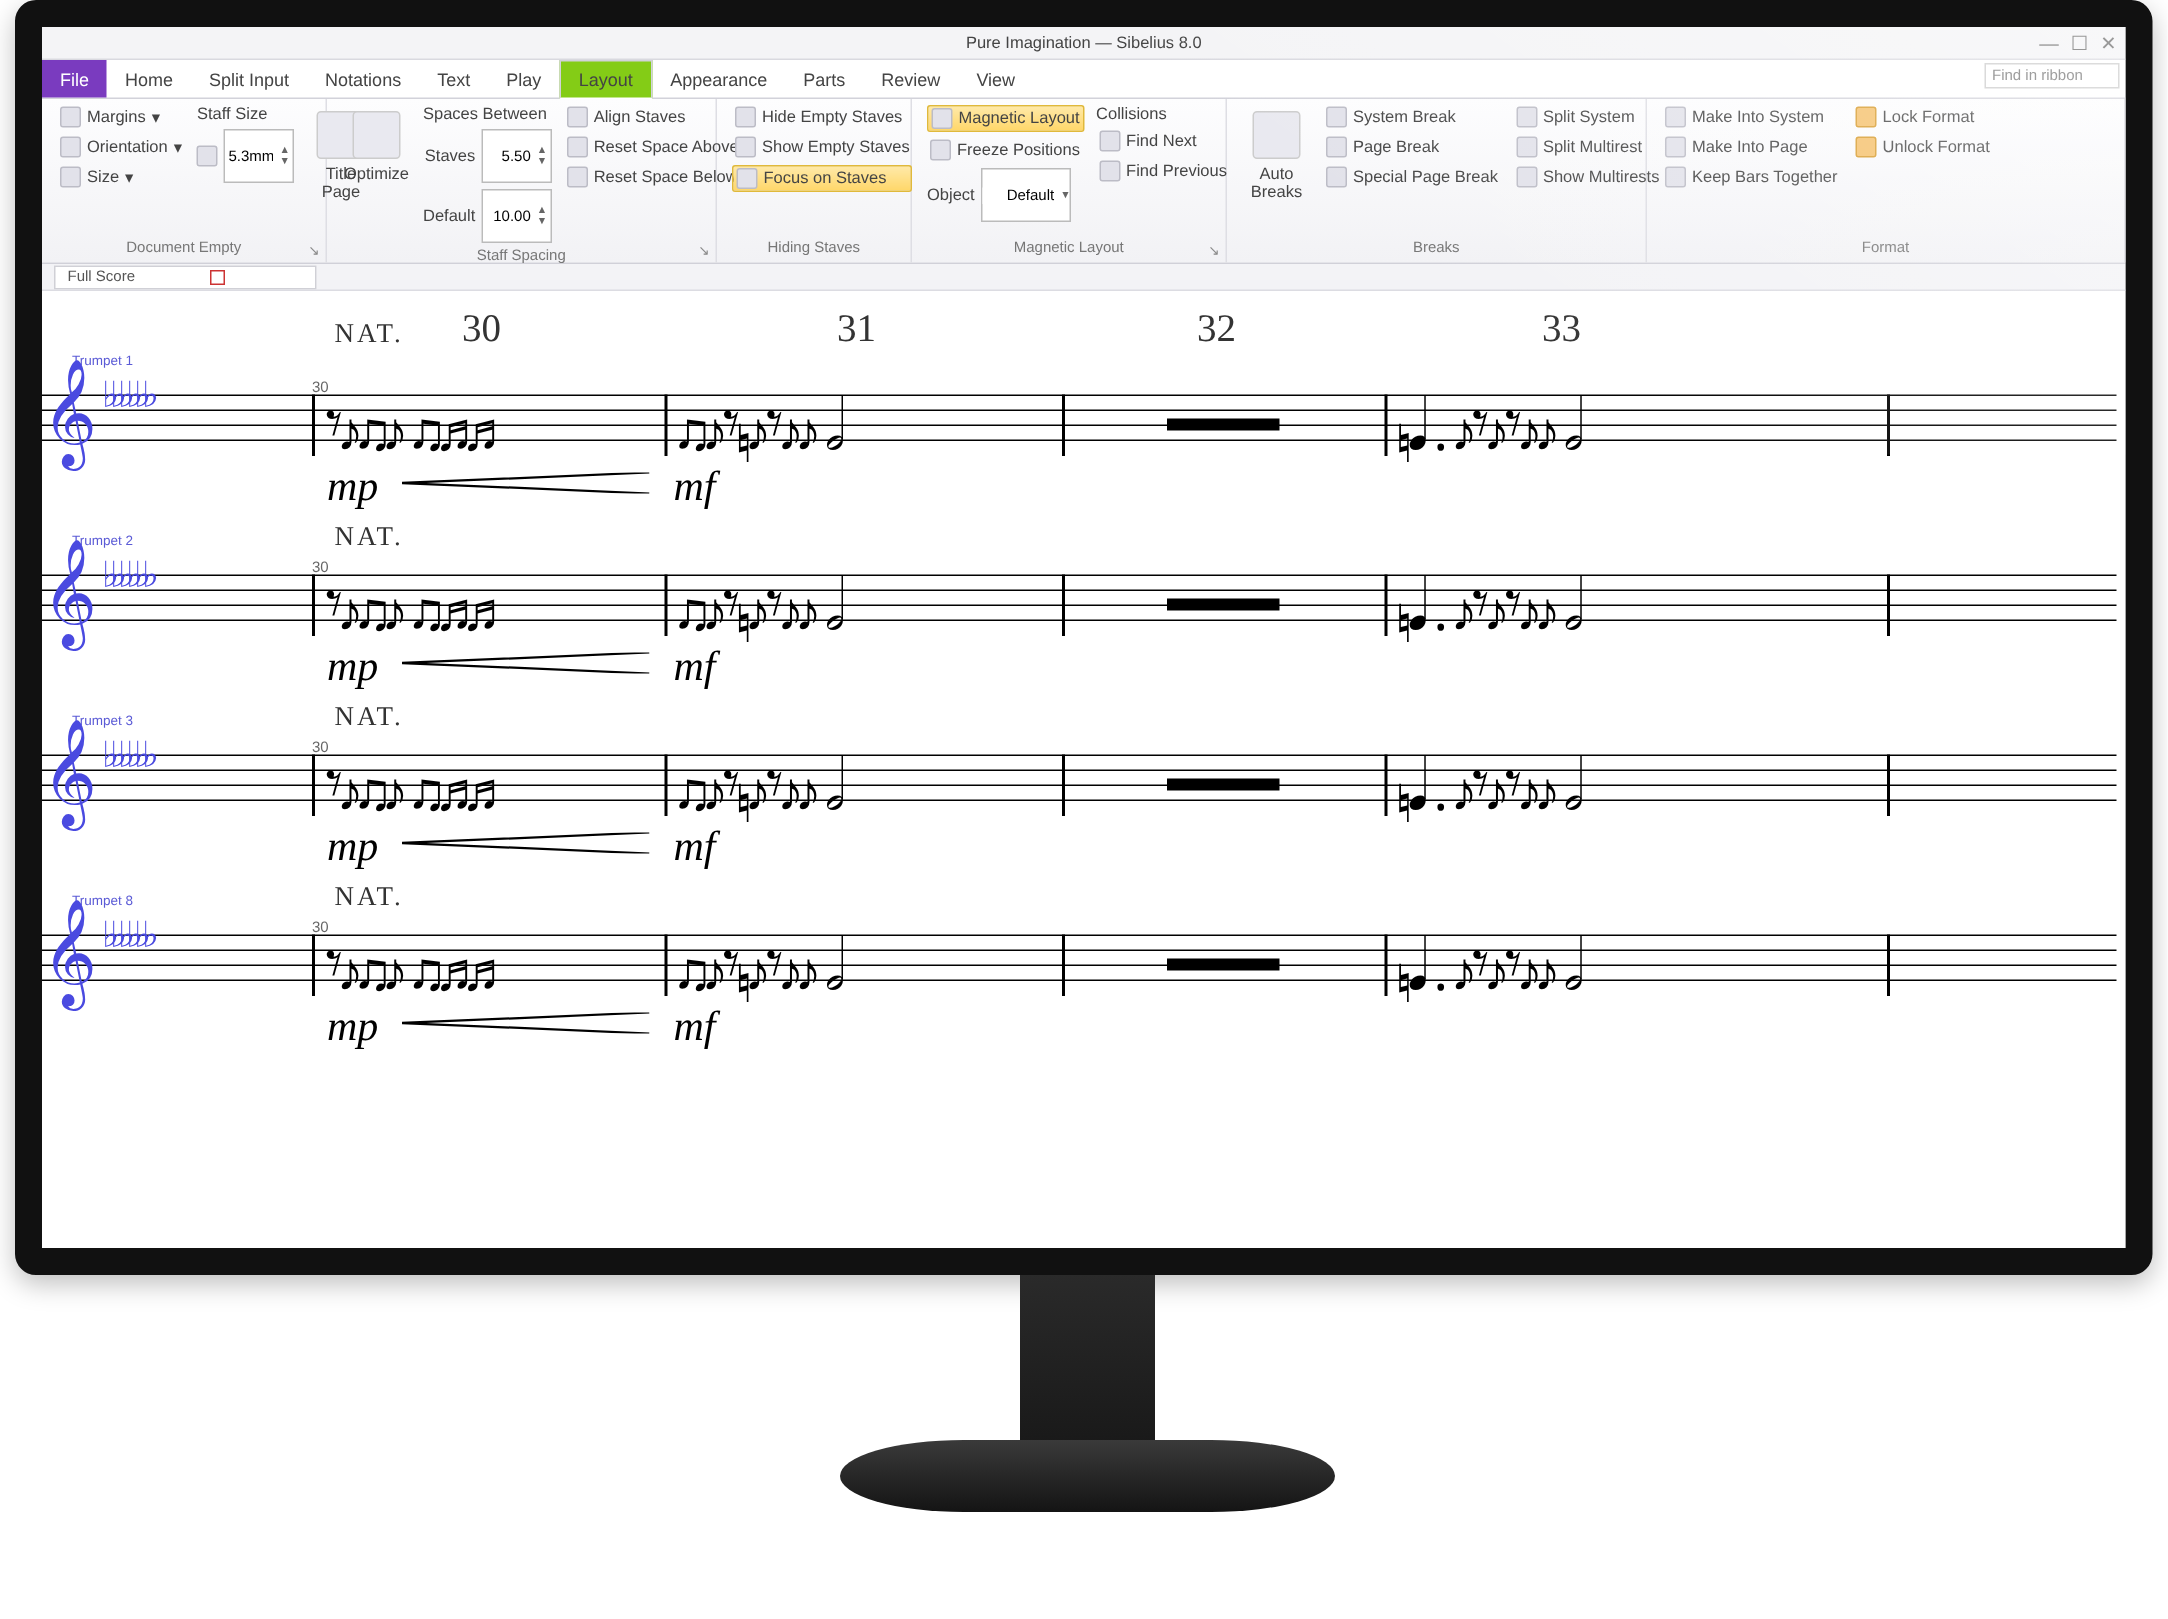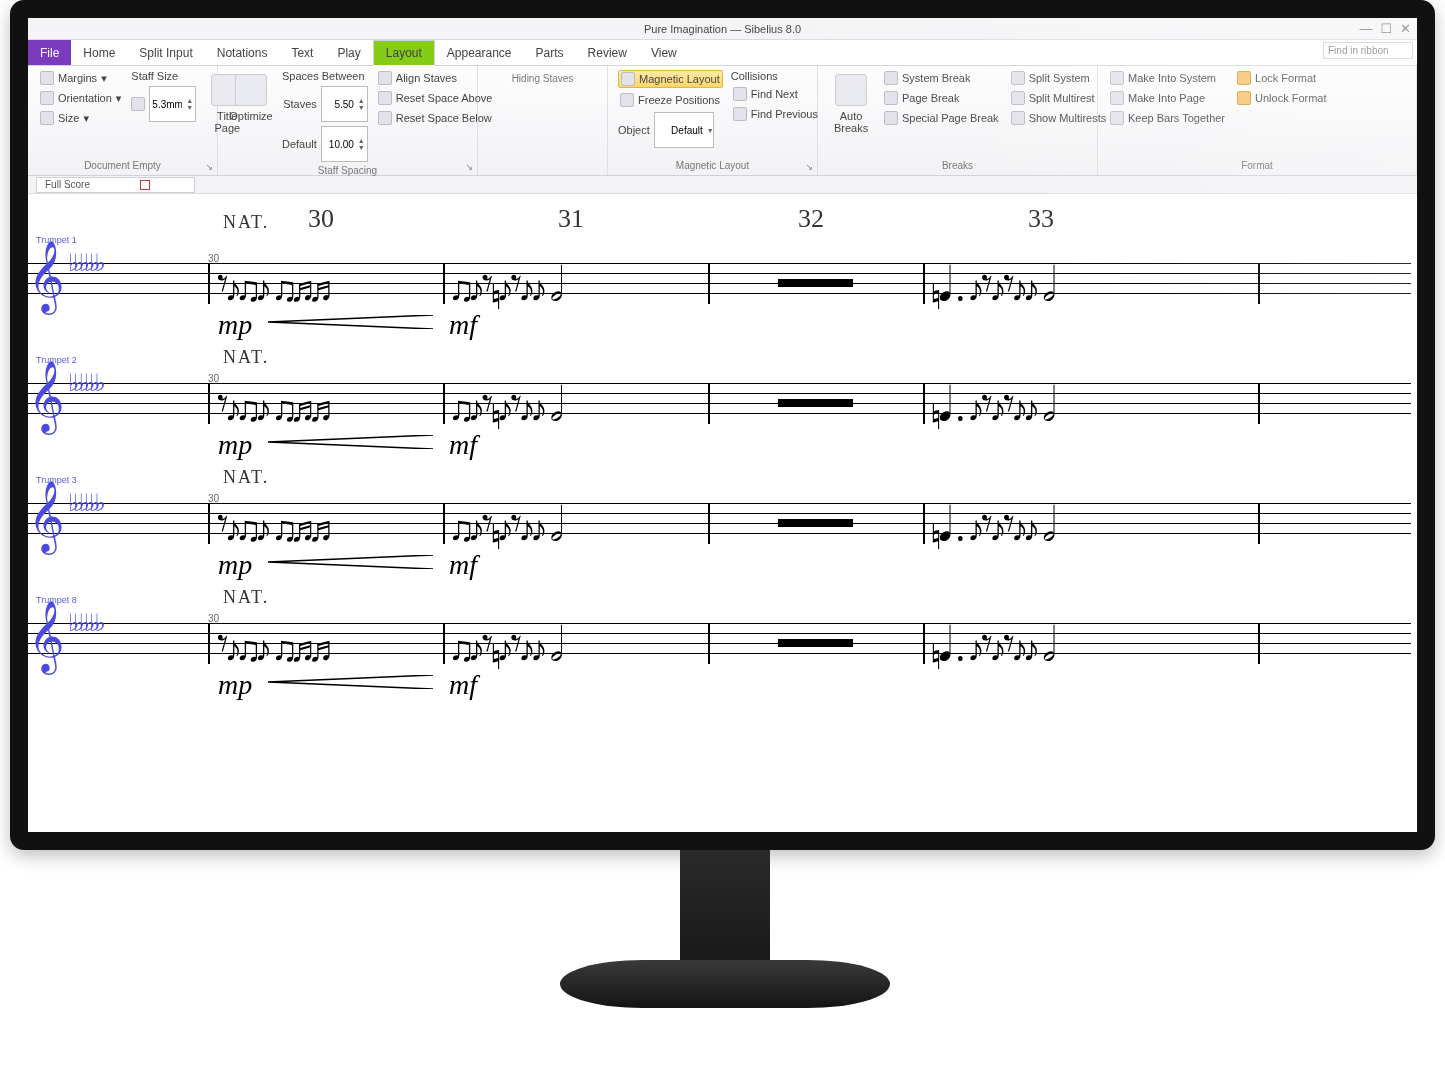--- a/index.html
+++ b/index.html
@@ -171,21 +171,21 @@
   .docbar {
     height: 18px;
     background: #f3f3f6;
     border-bottom:1px solid #dcdce2;
     display:flex; align-items:center;
     font-size:10px; color:#555;
     padding-left: 8px;
   }
   .docbar .tabish {
     background:#fff; border:1px solid #d0d0d6;
-    padding: 0 44px 0 8px; height:16px; line-height:14px;
+    padding: 0 60px 0 8px; height:16px; line-height:14px;
     display:inline-flex; align-items:center; gap:50px;
   }
   .docbar .tab-marker {
     width:10px; height:10px; border:1px solid #c33; display:inline-block;
   }
 
   
   .score-wrap {
     height: 670px;
     overflow: hidden;
@@ -198,21 +198,21 @@
     font-family: Georgia, serif;
     font-size: 26px;
   }
   .bar-numbers span { position:absolute; }
 
   .staff {
     position:absolute; left:0; right:6px;
     height: 68px;
   }
   .staff .label {
-    position:absolute; left:8px; top:-14px;
+    position:absolute; left:20px; top:-14px;
     font-size: 9px; color:#5b5bd6;
   }
   .staff-lines {
     position:absolute; left:0; right:0; top:14px; height:40px;
     background:
       linear-gradient(#000,#000) 0 0/100% 1.3px no-repeat,
       linear-gradient(#000,#000) 0 10px/100% 1.3px no-repeat,
       linear-gradient(#000,#000) 0 20px/100% 1.3px no-repeat,
       linear-gradient(#000,#000) 0 30px/100% 1.3px no-repeat,
       linear-gradient(#000,#000) 0 40px/100% 1.3px no-repeat;
@@ -374,20 +374,36 @@
               <span class="icon-sq"></span>
               <span>Reset Space Below</span>
             </div>
         </div>
       </div>
       <div class="group-label">Staff Spacing</div>
       <span class="dialog-launcher">↘</span>
     </div>
 
     <div class="group" style="width:130px">
+      <div class="group-body">
+        <div class="col">
+          <div class="btn-small">
+              <span class="icon-sq"></span>
+              <span>Hide Empty Staves</span>
+            </div>
+          <div class="btn-small">
+              <span class="icon-sq"></span>
+              <span>Show Empty Staves</span>
+            </div>
+          <div class="btn-small toggled">
+              <span class="icon-sq"></span>
+              <span>Focus on Staves</span>
+            </div>
+        </div>
+      </div>
       <div class="group-label">Hiding Staves</div>
     </div>
 
     <div class="group" style="width:210px">
       <div class="group-body">
         <div class="col">
           <div class="btn-small toggled">
               <span class="icon-sq"></span>
               <span>Magnetic Layout</span>
             </div>

